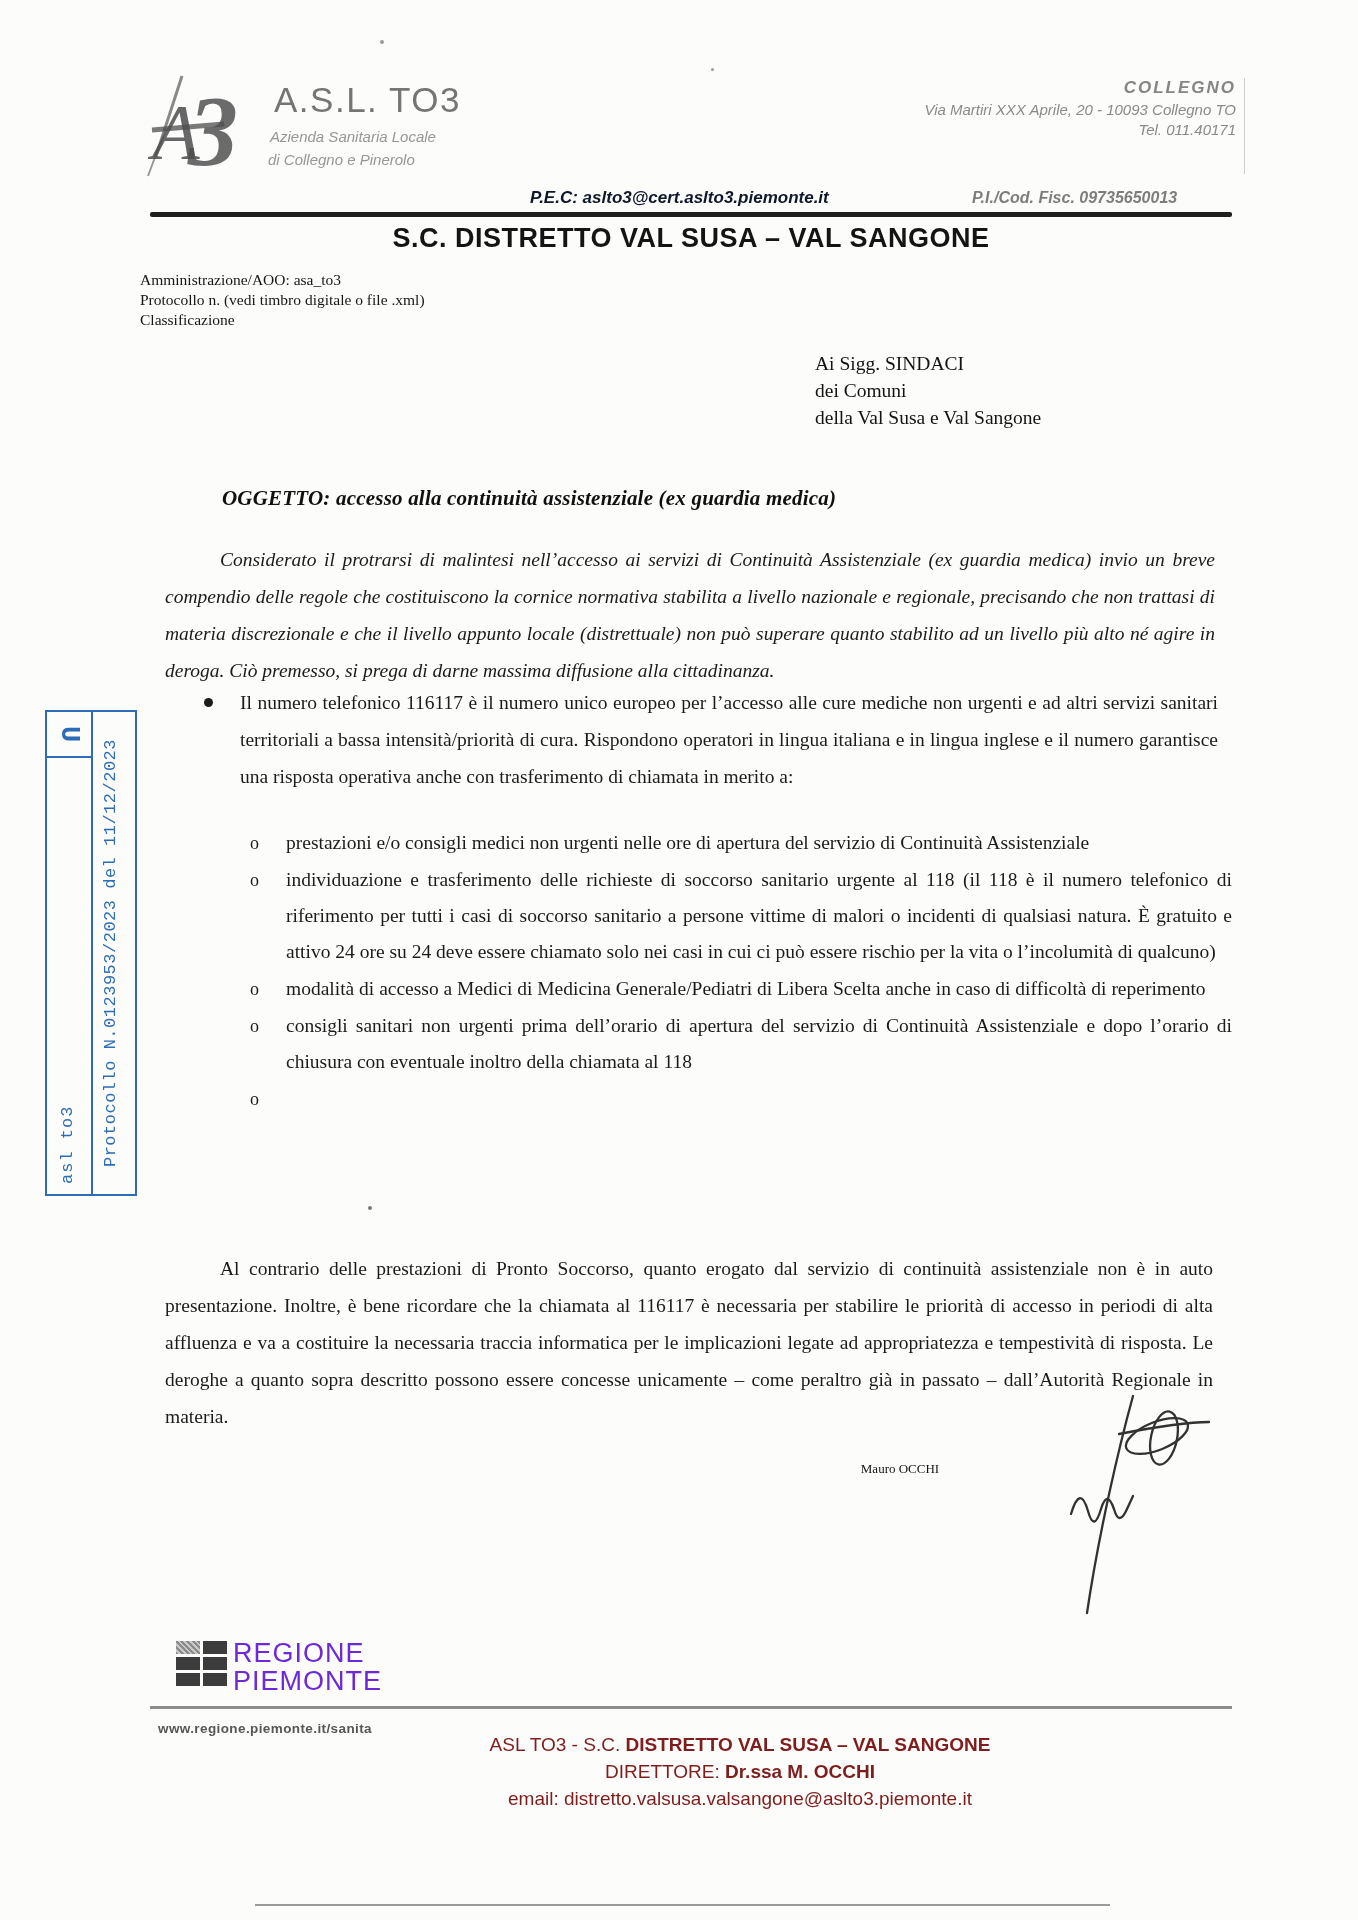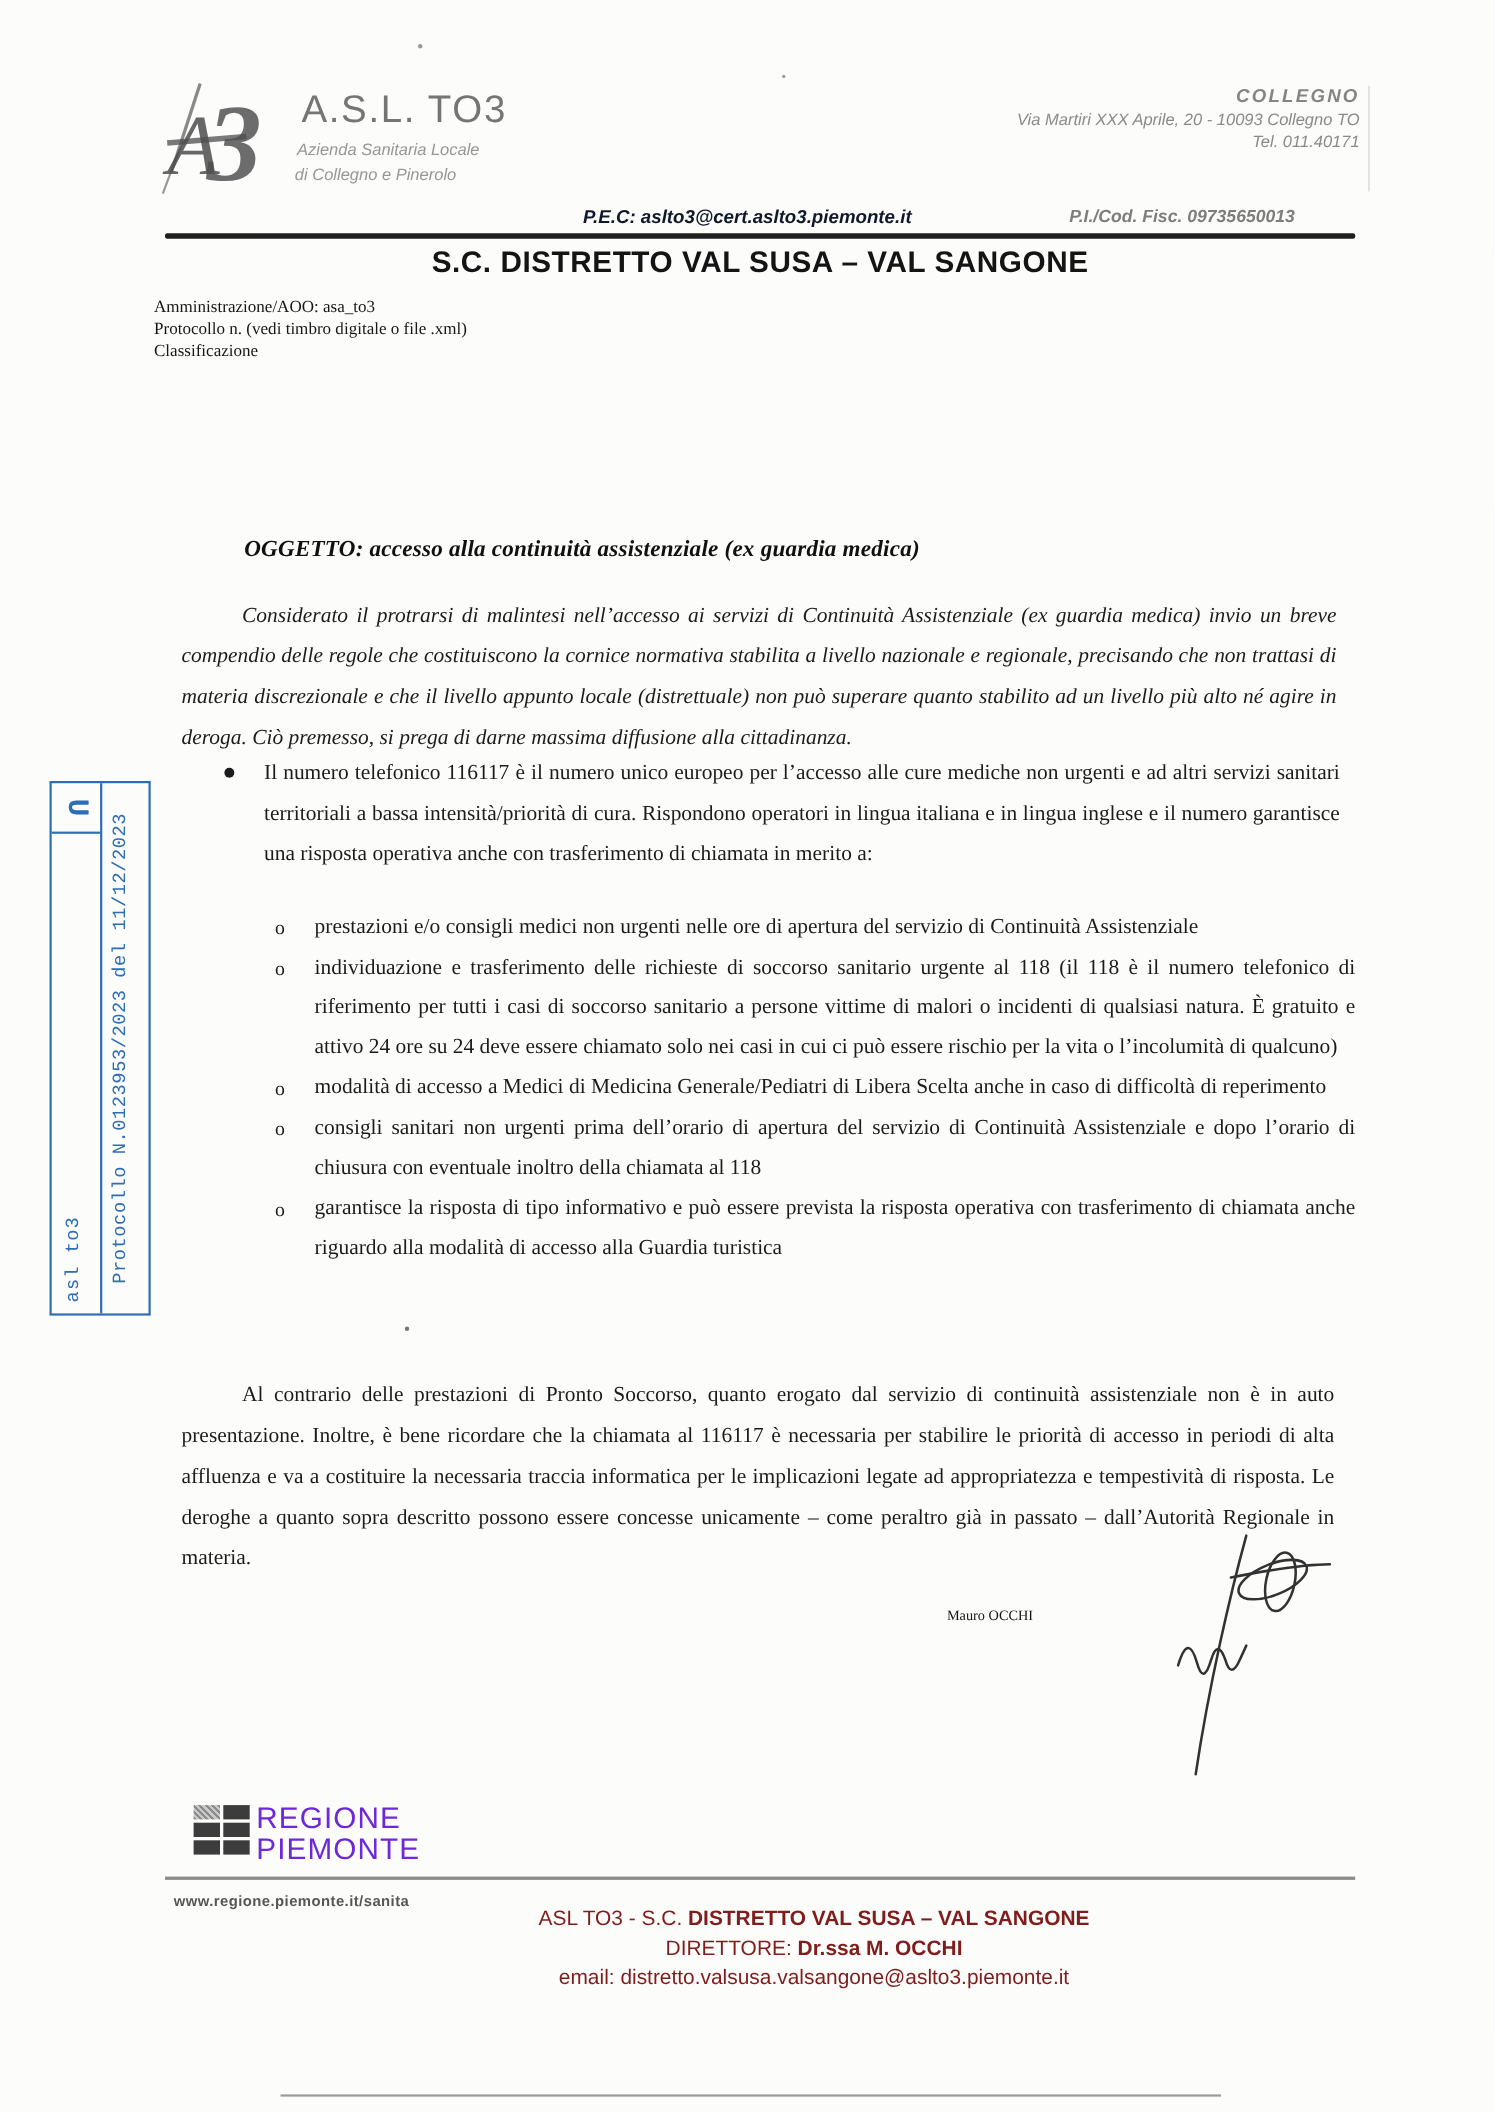--- a/index.html
+++ b/index.html
@@ -82,20 +82,25 @@
   <div class="abs rule-top" style="left:150px;top:212px;width:1082px;"></div>
 
   <div class="abs doc-title" style="left:150px;top:223px;width:1082px;">S.C. DISTRETTO VAL SUSA – VAL SANGONE</div>
 
   <div class="abs adm" style="left:140px;top:270px;">
     <div>Amministrazione/AOO: asa_to3</div>
     <div>Protocollo n. (vedi timbro digitale o file .xml)</div>
     <div>Classificazione</div>
   </div>
 
+  <div class="abs rcp" style="left:815px;top:350px;">
+    <div>Ai Sigg. SINDACI</div>
+    <div>dei Comuni</div>
+    <div>della Val Susa e Val Sangone</div>
+  </div>
 
   <div class="abs subject" style="left:222px;top:486px;">
     <span>OGGETTO:</span>
     <span> </span>
     <span>accesso alla continuità assistenziale  (ex guardia medica)</span>
   </div>
 
   <div class="abs para italic" style="left:165px;top:541px;width:1050px;">Considerato il protrarsi di malintesi nell’accesso ai servizi di Continuità Assistenziale (ex guardia medica) invio un breve compendio delle regole che costituiscono la cornice normativa stabilita a livello nazionale e regionale, precisando che non trattasi di materia discrezionale e che il livello appunto locale (distrettuale) non può superare quanto stabilito ad un livello più alto né agire in deroga. Ciò premesso, si prega di darne massima diffusione alla cittadinanza.</div>
 
   <div class="abs bullet-dot" style="left:204px;top:698px;"></div>
@@ -113,21 +118,20 @@
     <div class="sub-item">
       <span class="o">o</span>
       <span>modalità di accesso a Medici di Medicina Generale/Pediatri di Libera Scelta anche in caso di difficoltà di reperimento</span>
     </div>
     <div class="sub-item">
       <span class="o">o</span>
       <span>consigli sanitari non urgenti prima dell’orario di apertura del servizio di Continuità Assistenziale e dopo l’orario di chiusura con eventuale inoltro della chiamata al 118</span>
     </div>
     <div class="sub-item">
       <span class="o">o</span>
-      <span>garantisce la risposta di tipo informativo e può essere prevista la risposta operativa con trasferimento di chiamata anche riguardo alla modalità di accesso alla Guardia turistica</span>
     </div>
   </div>
 
   <div class="abs para" style="left:165px;top:1250px;width:1048px;line-height:37px;">Al contrario delle prestazioni di Pronto Soccorso, quanto erogato dal servizio di continuità assistenziale non è in auto presentazione. Inoltre, è bene ricordare che la chiamata al 116117 è necessaria per stabilire le priorità di accesso in periodi di alta affluenza e va a costituire la necessaria traccia informatica per le implicazioni legate ad appropriatezza e tempestività di risposta. Le deroghe a quanto sopra descritto possono essere concesse unicamente – come peraltro già in passato – dall’Autorità Regionale in materia.</div>
 
   <div class="abs sig-block" style="left:660px;top:1452px;width:480px;">
     <div>Mauro OCCHI</div>
   </div>
 
   <svg class="abs" style="left:1015px;top:1392px;" width="195" height="225" viewBox="0 0 195 225" fill="none" stroke="#323232" stroke-width="2.3" stroke-linecap="round">

